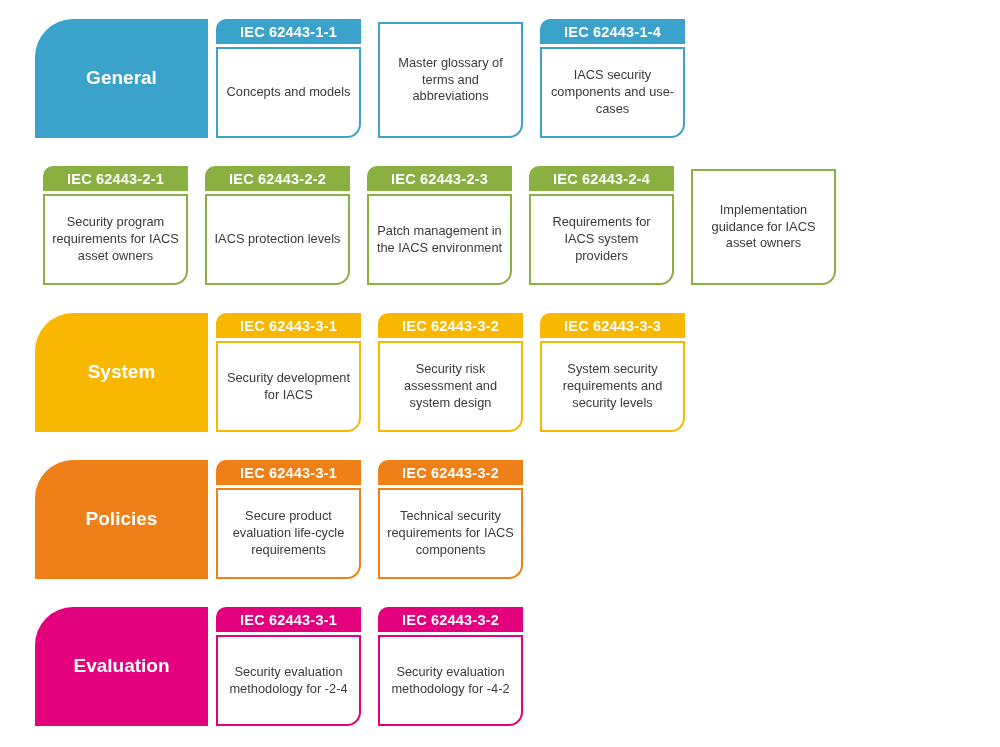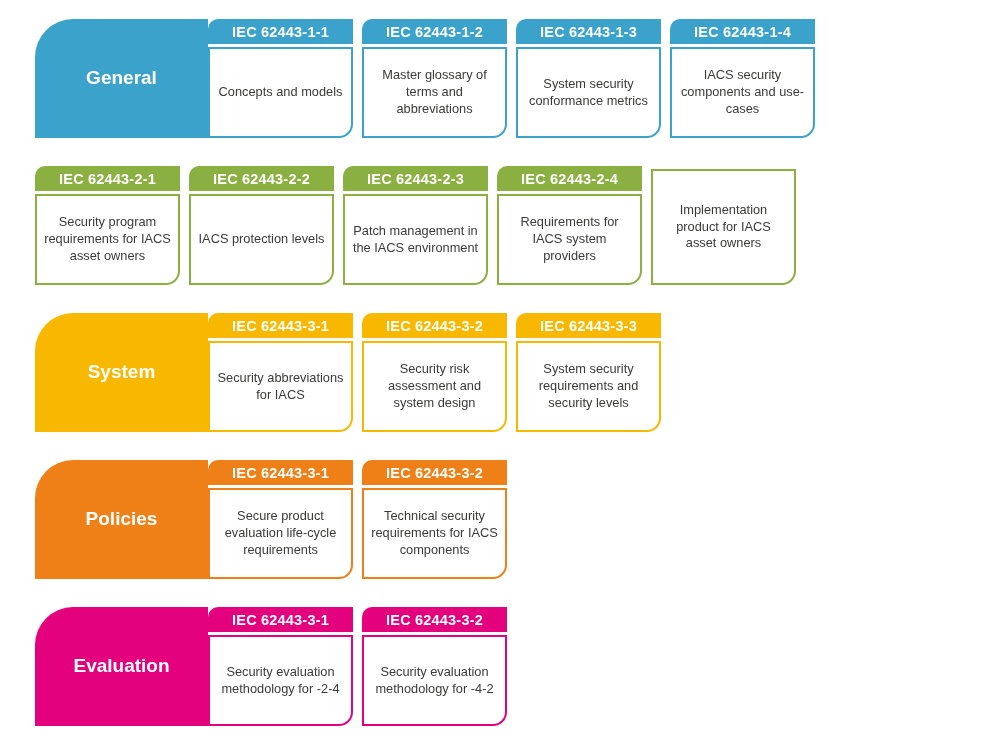--- a/index.html
+++ b/index.html
@@ -29,22 +29,22 @@
     display: flex;
     align-items: center;
     justify-content: center;
     text-align: center;
     line-height: 1.3;
     padding: 0 18px;
   }
 
   .cards {
     display: flex;
-    gap: 9px;
-    margin-left: 0;
+    gap: 17px;
+    margin-left: 8px;
   }
 
   .card {
     width: 145px;
     display: flex;
     flex-direction: column;
   }
 
   .card-header {
     height: 25px;
@@ -82,26 +82,21 @@
 <div class="diagram">
 
   <div class="row" style="--c: #3ba3cb;">
     <div class="row-label">General</div>
     <div class="cards">
       <div class="card">
         <div class="card-header">IEC 62443-1-1</div>
         <div class="card-body">Concepts and models</div>
       </div>
       <div class="card">
-        <div class="card-header">IEC 62443-1-2</div>
         <div class="card-body">Master glossary of terms and abbreviations</div>
-      </div>
-      <div class="card">
-        <div class="card-header">IEC 62443-1-3</div>
-        <div class="card-body">System security conformance metrics</div>
       </div>
       <div class="card">
         <div class="card-header">IEC 62443-1-4</div>
         <div class="card-body">IACS security components and use-cases</div>
       </div>
     </div>
   </div>
 
   <div class="row" style="--c: #8bb042;">
     <div class="cards">
@@ -115,31 +110,31 @@
       </div>
       <div class="card">
         <div class="card-header">IEC 62443-2-3</div>
         <div class="card-body">Patch management in the IACS environment</div>
       </div>
       <div class="card">
         <div class="card-header">IEC 62443-2-4</div>
         <div class="card-body">Requirements for IACS system providers</div>
       </div>
       <div class="card">
-        <div class="card-body">Implementation product for IACS asset owners</div>
+        <div class="card-body">Implementation guidance for IACS asset owners</div>
       </div>
     </div>
   </div>
 
   <div class="row" style="--c: #f9b800;">
     <div class="row-label">System</div>
     <div class="cards">
       <div class="card">
         <div class="card-header">IEC 62443-3-1</div>
-        <div class="card-body">Security abbreviations for IACS</div>
+        <div class="card-body">Security development for IACS</div>
       </div>
       <div class="card">
         <div class="card-header">IEC 62443-3-2</div>
         <div class="card-body">Security risk assessment and system design</div>
       </div>
       <div class="card">
         <div class="card-header">IEC 62443-3-3</div>
         <div class="card-body">System security requirements and security levels</div>
       </div>
     </div>

